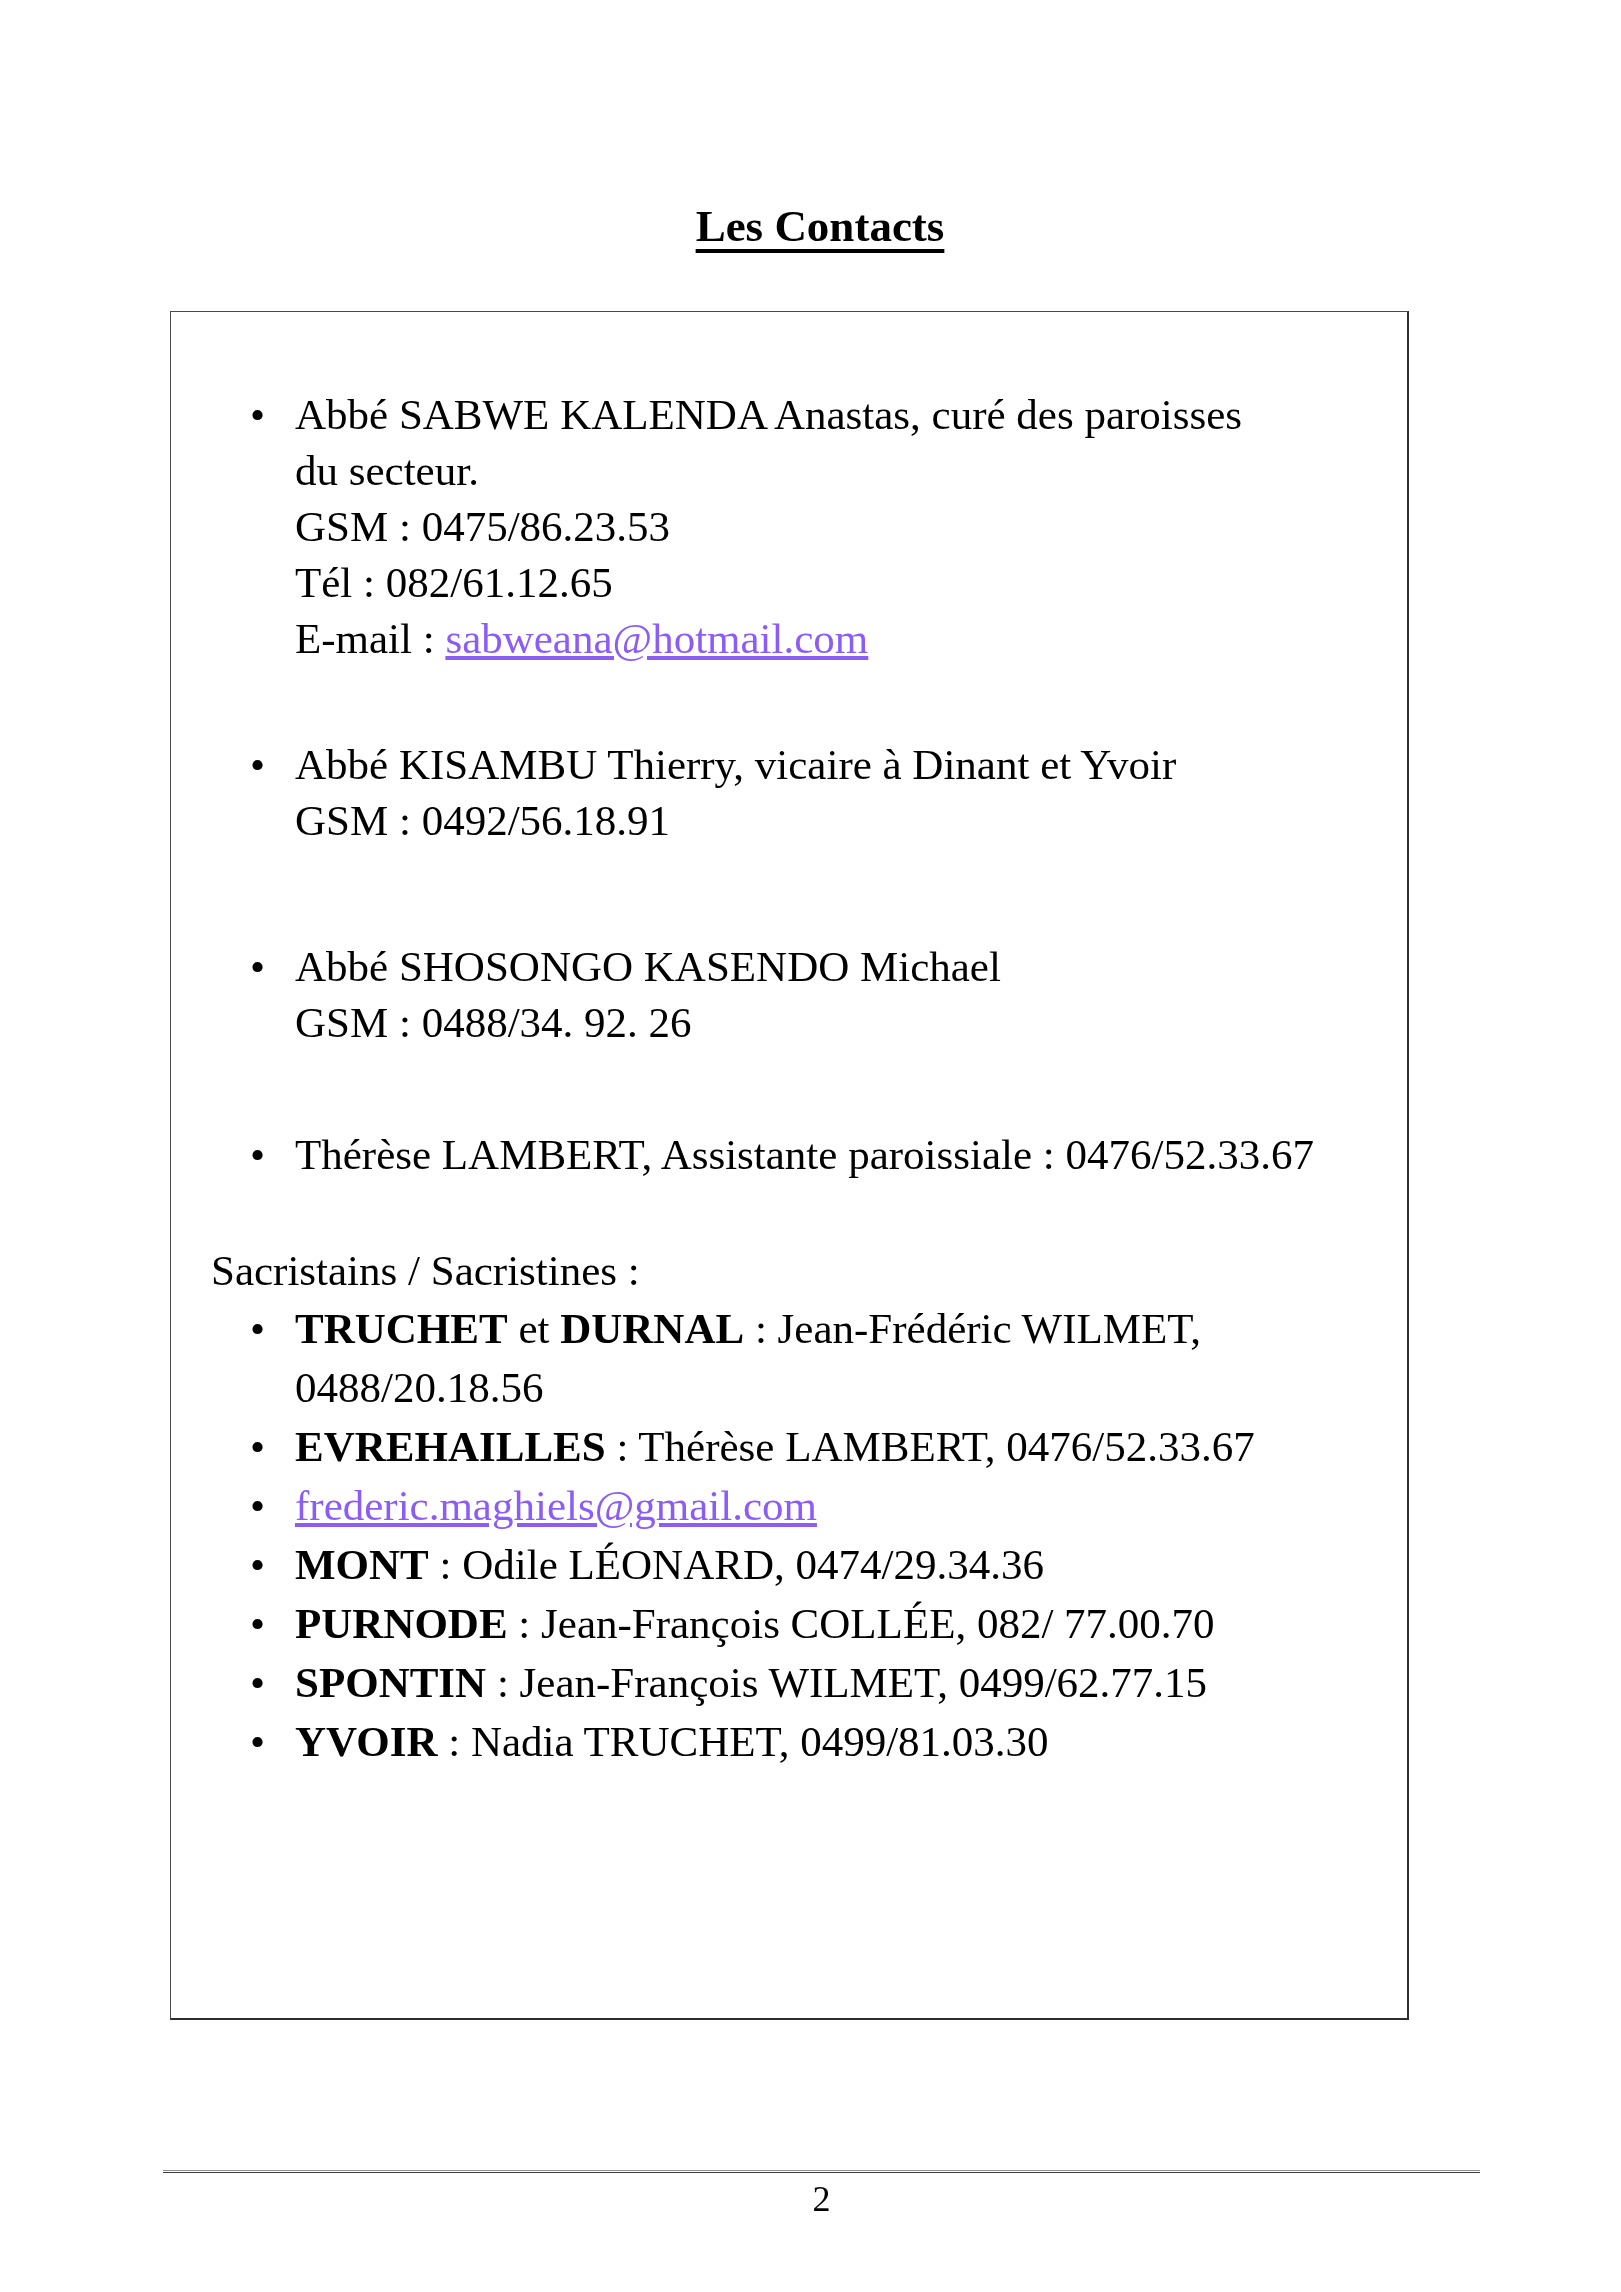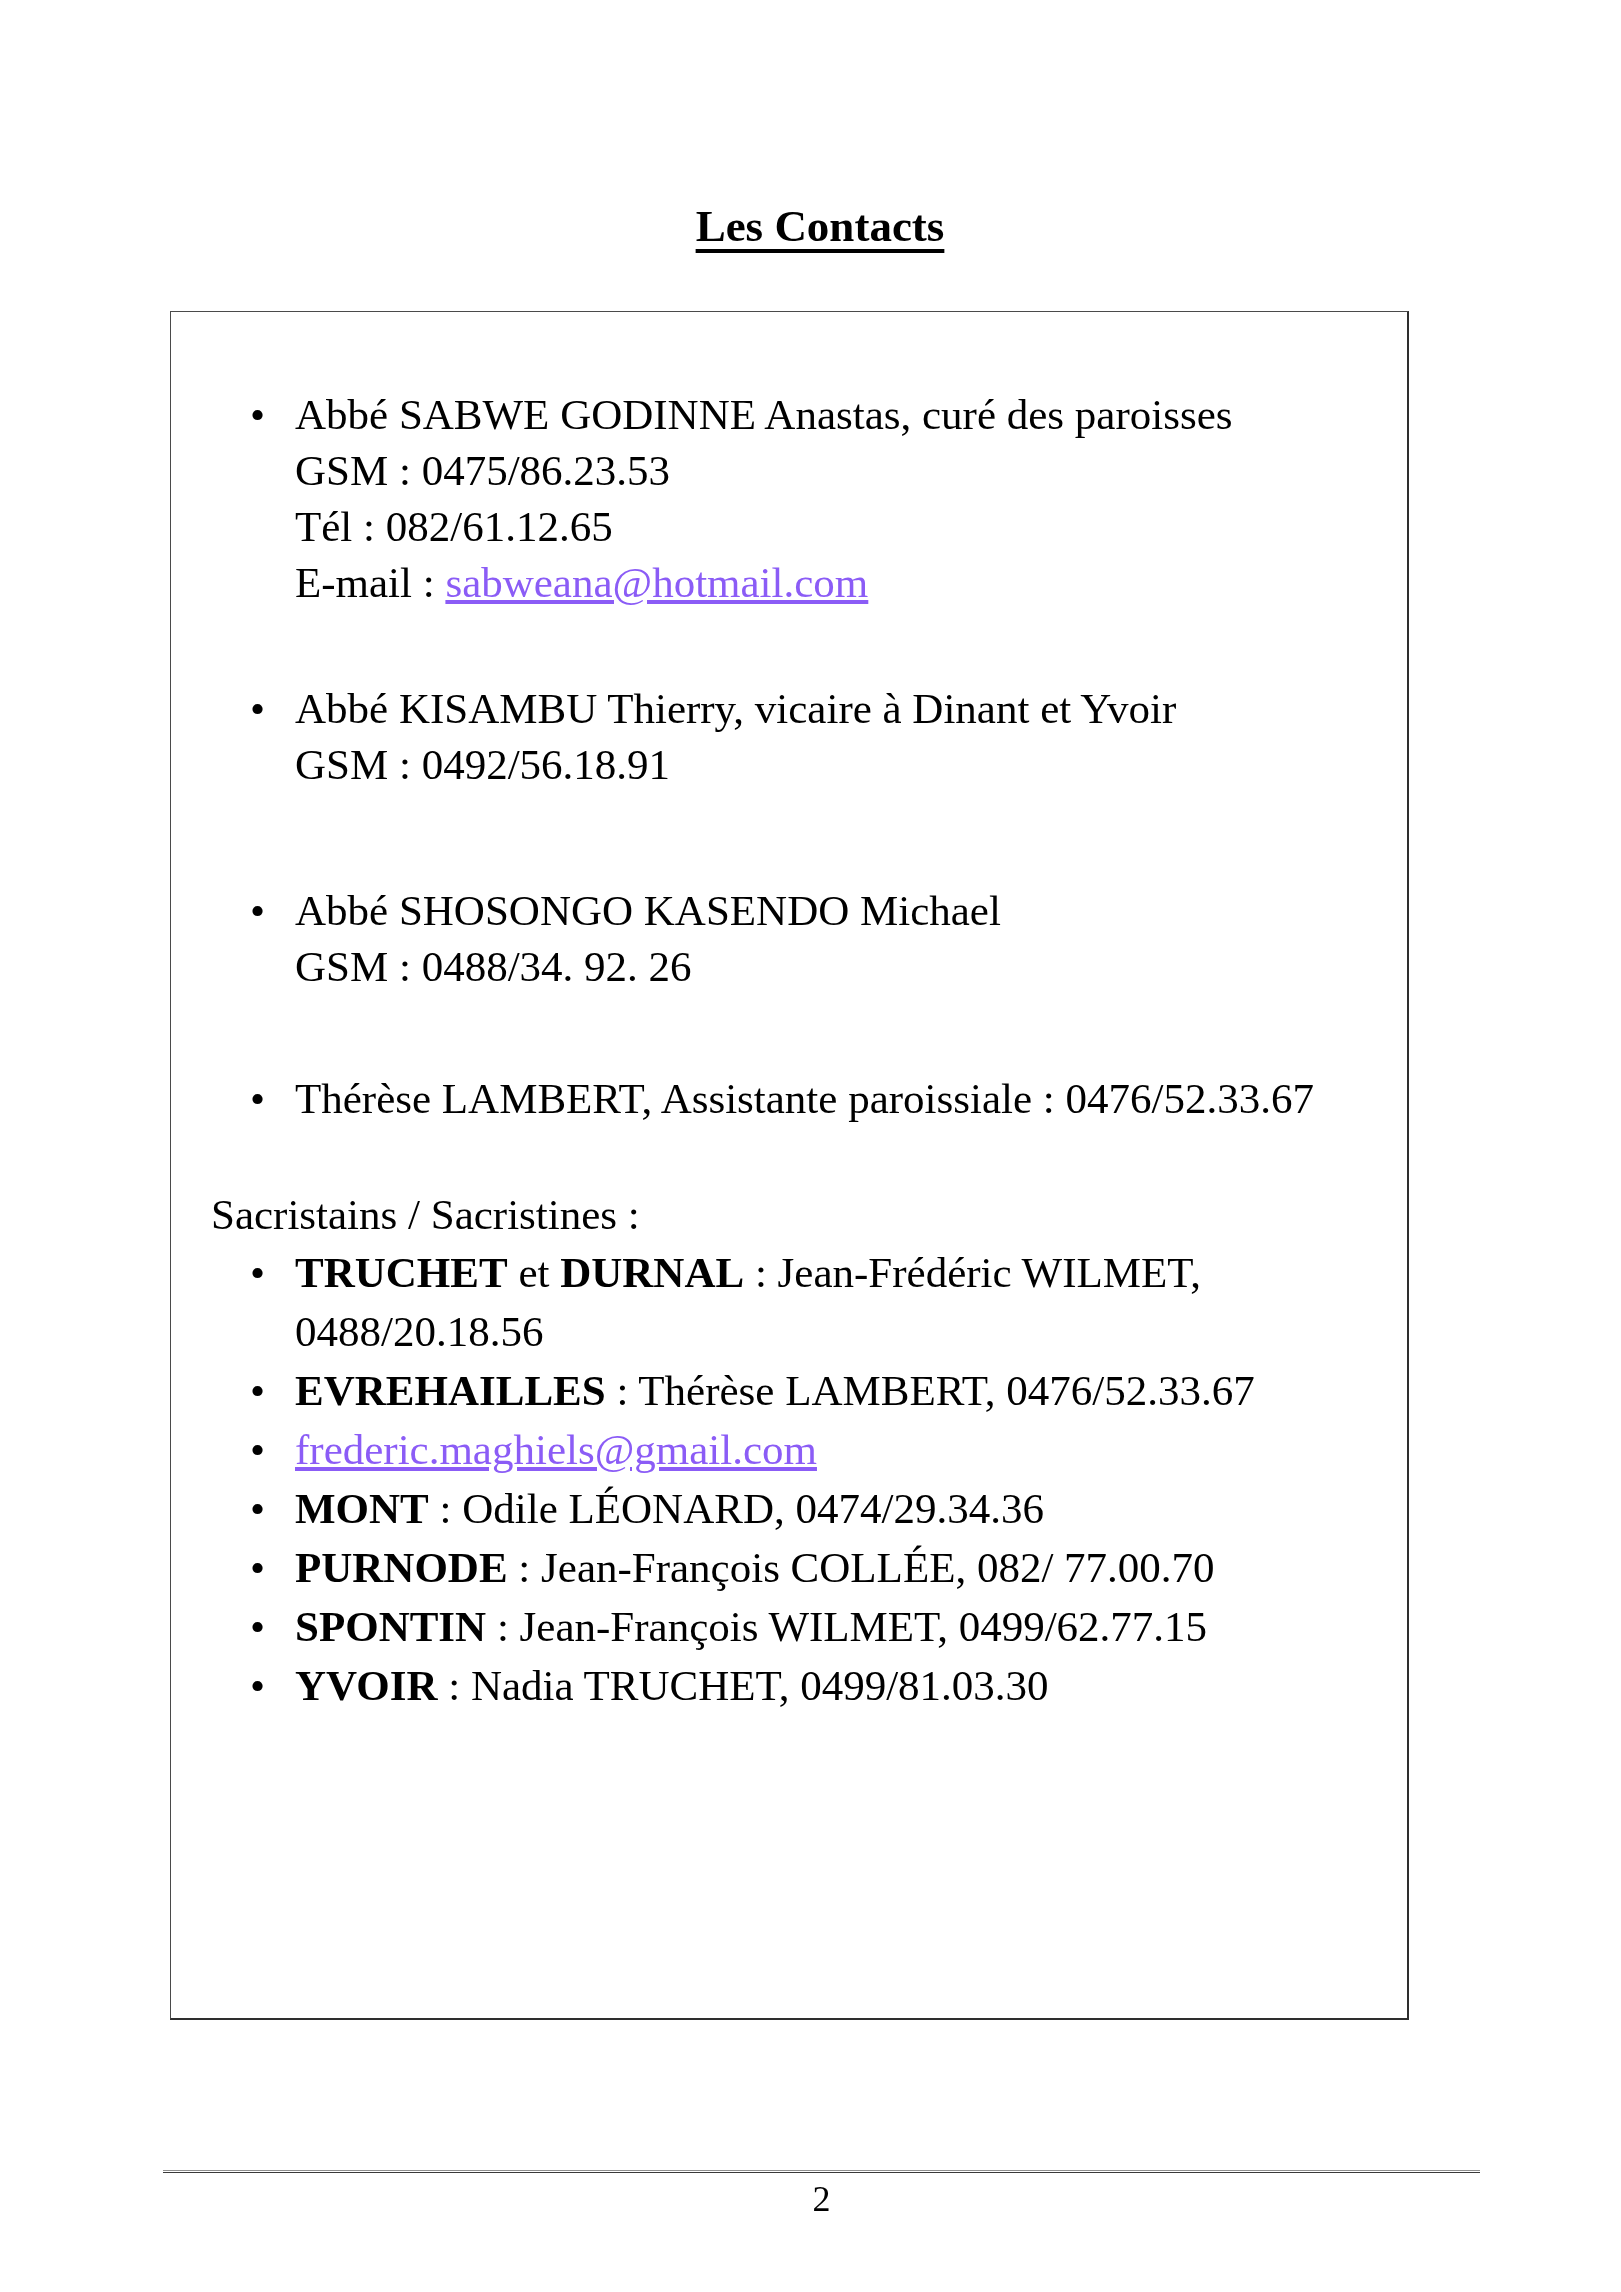--- a/index.html
+++ b/index.html
@@ -85,21 +85,22 @@
 
   <h1 class="title"><span>Les Contacts</span></h1>
 
   <div class="contact-box">
 
     <ul class="clist">
 
       <li class="row c1">
         <span class="bullet">•</span>
         <div class="content">
-          <div class="line">Abbé SABWE GODINNE Anastas, curé des paroisses</div>
+          <div class="line">Abbé SABWE KALENDA Anastas, curé des paroisses</div>
+          <div class="line">du secteur.</div>
           <div class="line">GSM : 0475/86.23.53</div>
           <div class="line">Tél : 082/61.12.65</div>
           <div class="line"><span>E-mail :</span><a class="elink blue sp1">sabweana@hotmail.com</a></div>
         </div>
       </li>
 
       <li class="row c2">
         <span class="bullet">•</span>
         <div class="content">
           <div class="line">Abbé KISAMBU Thierry, vicaire à Dinant et Yvoir</div>

